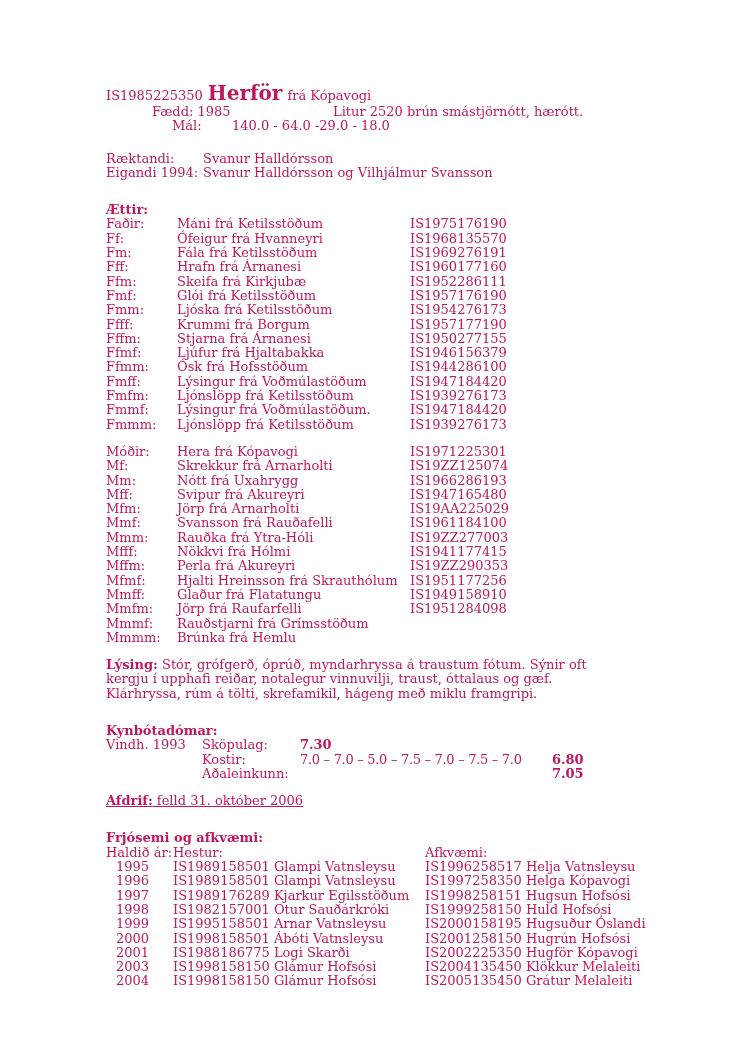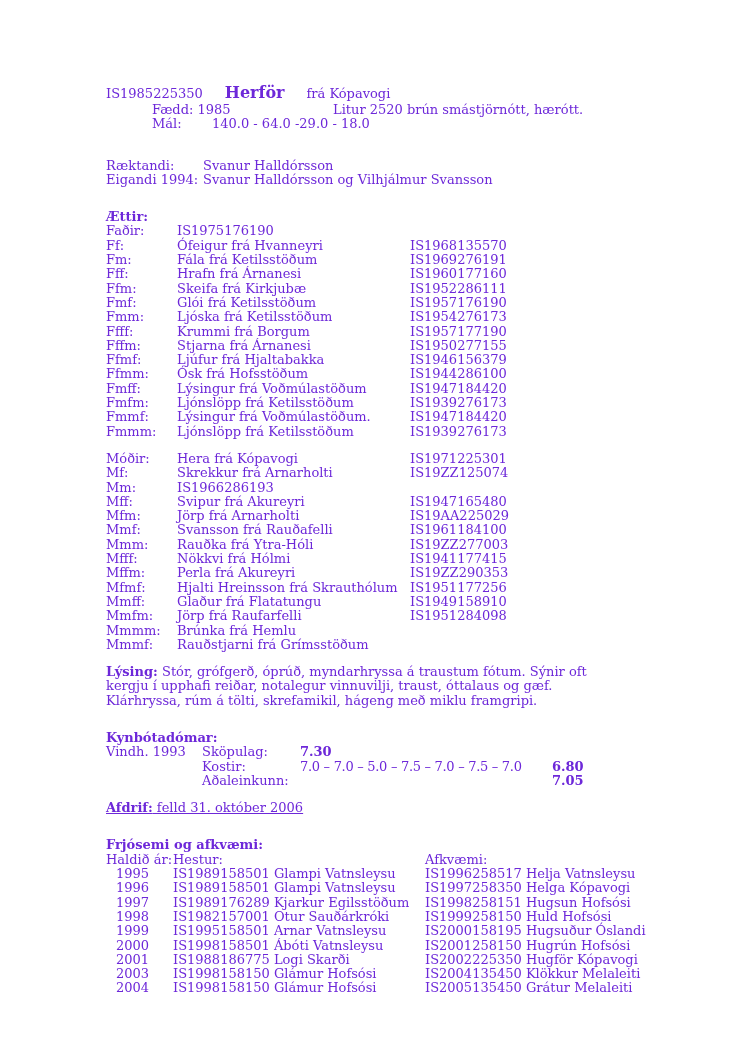--- a/index.html
+++ b/index.html
@@ -3,38 +3,38 @@
 <meta charset="utf-8">
 <style>
   html,body { margin:0; padding:0; background:#e8e8e8; }
   .page {
     position:relative;
     width:740px; height:1047px;
     margin:0 auto;
     background:#ffffff;
     font-family:"DejaVu Serif", serif;
     font-size:13px;
-    color:#6d28d9;
+    color:#be185d;
     overflow:hidden;
   }
   .content { padding:84px 40px 0 106px; }
   .row { display:flex; line-height:14.3px; white-space:nowrap; }
   .bold { font-weight:bold;margin-top:8px; }
 
   
   .title-line { display:flex; align-items:baseline; line-height:18px; white-space:nowrap; }
-  .horse-name { font-size:16px; font-weight:bold; margin:0 22px; }
+  .horse-name { font-size:20px; font-weight:bold; margin:0 5px; }
 
   
   .birth-row, .mal-row { padding-left:46px; }
   .birth-pair { width:181px; flex-shrink:0; }
-  .mal-label { width:60px; flex-shrink:0; }
-
-  
-  .owner-block { margin-top:27px; }
+  .mal-label { width:60px; flex-shrink:0;margin-left:20px; }
+
+  
+  .owner-block { margin-top:18px; }
   .info-label { width:97px; flex-shrink:0; }
 
   
   .section-heading { margin-top:23px; line-height:14.3px; font-weight:bold; }
   .ped-label { width:71px; flex-shrink:0; }
   .ped-name  { width:233px; flex-shrink:0; }
   .spacer { height:13px; }
 
   
   .desc { margin-top:13px; width:524px; line-height:14.3px; white-space:normal; }
@@ -85,20 +85,21 @@
         <span>Svanur Halldórsson og Vilhjálmur Svansson</span>
       </div>
     </div>
 
     <div class="section-heading">Ættir:</div>
 
     <div>
 
         <div class="row">
           <span class="ped-label">Faðir:</span>
+          <span class="ped-name">Máni frá Ketilsstöðum</span>
           <span>IS1975176190</span>
         </div>
 
         <div class="row">
           <span class="ped-label">Ff:</span>
           <span class="ped-name">Ófeigur frá Hvanneyri</span>
           <span>IS1968135570</span>
         </div>
 
         <div class="row">
@@ -192,20 +193,21 @@
         </div>
 
         <div class="row">
           <span class="ped-label">Mf:</span>
           <span class="ped-name">Skrekkur frá Arnarholti</span>
           <span>IS19ZZ125074</span>
         </div>
 
         <div class="row">
           <span class="ped-label">Mm:</span>
+          <span class="ped-name">Nótt frá Uxahrygg</span>
           <span>IS1966286193</span>
         </div>
 
         <div class="row">
           <span class="ped-label">Mff:</span>
           <span class="ped-name">Svipur frá Akureyri</span>
           <span>IS1947165480</span>
         </div>
 
         <div class="row">
@@ -250,28 +252,28 @@
           <span>IS1949158910</span>
         </div>
 
         <div class="row">
           <span class="ped-label">Mmfm:</span>
           <span class="ped-name">Jörp frá Raufarfelli</span>
           <span>IS1951284098</span>
         </div>
 
         <div class="row">
+          <span class="ped-label">Mmmf:</span>
+          <span class="ped-name">Rauðstjarni frá Grímsstöðum</span>
+          <span></span>
+        </div>
+
+        <div class="row">
           <span class="ped-label">Mmmm:</span>
           <span class="ped-name">Brúnka frá Hemlu</span>
-          <span></span>
-        </div>
-
-        <div class="row">
-          <span class="ped-label">Mmmf:</span>
-          <span class="ped-name">Rauðstjarni frá Grímsstöðum</span>
           <span></span>
         </div>
 
     </div>
 
     <div class="desc"><span class="bold">Lýsing:</span><span> Stór, grófgerð, óprúð, myndarhryssa á traustum fótum. Sýnir oft kergju í upphafi reiðar, notalegur vinnuvilji, traust, óttalaus og gæf. Klárhryssa, rúm á tölti, skrefamikil, hágeng með miklu framgripi.</span></div>
 
     <div class="section-heading">Kynbótadómar:</div>
     <div>
 

